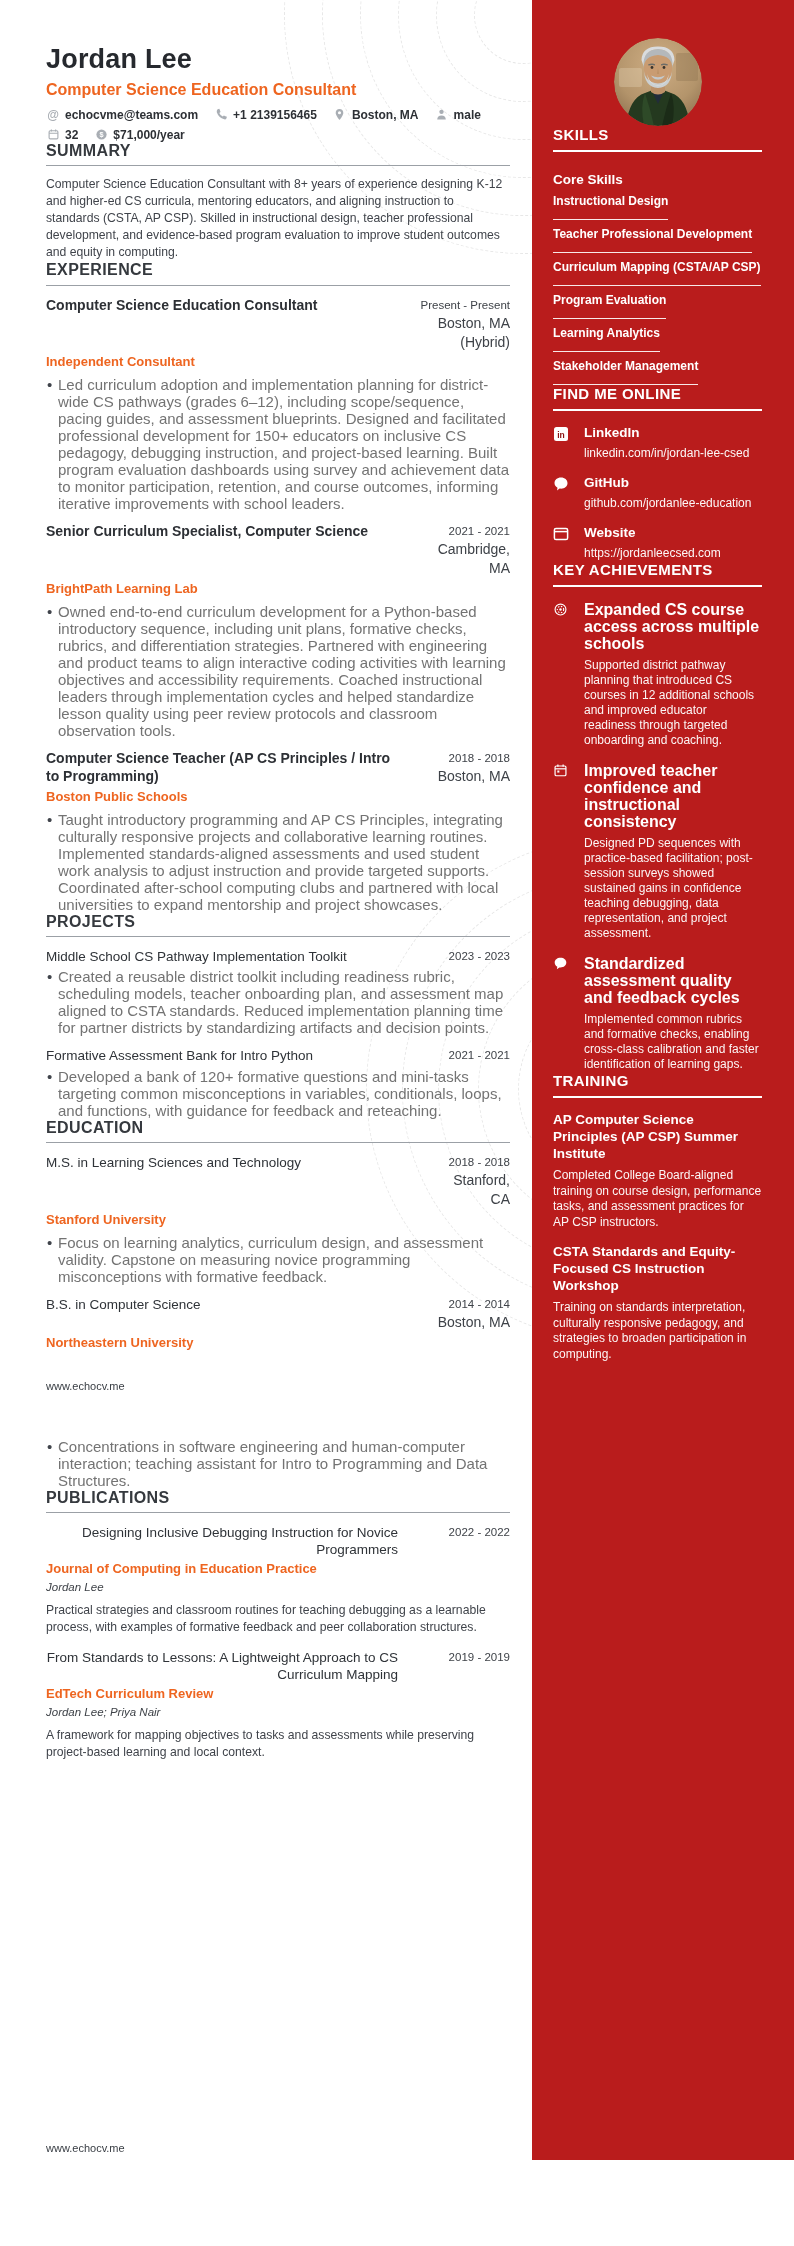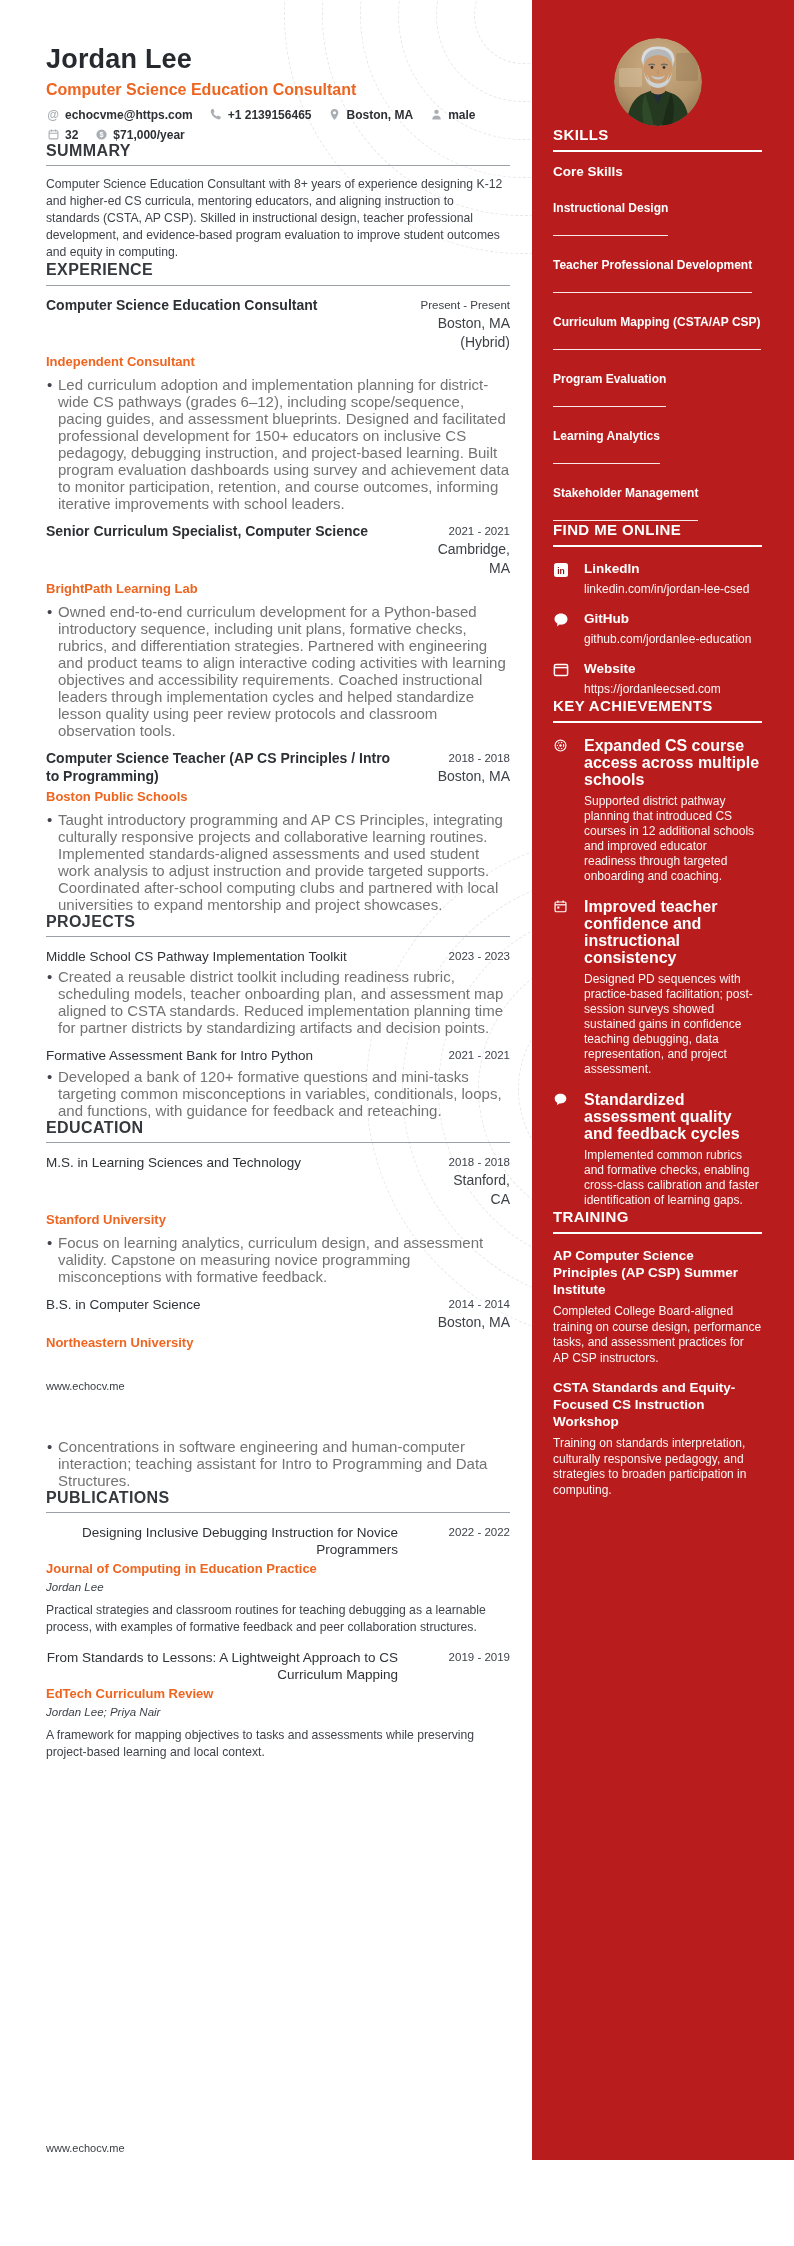--- a/index.html
+++ b/index.html
@@ -48,23 +48,23 @@
   .bottom-footer{position:absolute;left:46px;bottom:6px;font-size:11px;color:#383d43;z-index:2;}
 
   
   .sidebar{position:absolute;top:0;right:0;bottom:0;width:262px;background:#b91c1c;color:#ffffff;
            padding:0 32px 0 21px;box-sizing:border-box;}
   .avatar{width:88px;height:88px;border-radius:50%;overflow:hidden;margin:38px auto 0;display:block;}
   h3.side-h{margin:0;font-size:15px;line-height:1.2;font-weight:700;letter-spacing:.4px;color:#fff;}
   .side-rule{border:none;border-top:2px solid #ffffff;margin:6px 0 0;}
   .mt-skills{margin-top:29px;} .mt-find{margin-top:17px;} .mt-ach{margin-top:26px;} .mt-train{margin-top:104px;}
 
-  .skill-group{margin-top:12px;font-size:13.5px;font-weight:700;}
-  .skill{margin-top:22px;font-size:12px;font-weight:700;line-height:15px;white-space:nowrap;
-         width:fit-content;padding-bottom:19px;border-bottom:1.5px solid rgba(255,255,255,.9);}
+  .skill-group{margin-top:20px;font-size:13.5px;font-weight:700;}
+  .skill{margin-top:7px;font-size:12px;font-weight:700;line-height:15px;white-space:nowrap;
+         width:fit-content;padding-bottom:10px;border-bottom:1.5px solid rgba(255,255,255,.9);}
 
   .linkrow{display:grid;grid-template-columns:20px 1fr;column-gap:11px;margin-top:13px;}
   .licon{width:16px;height:16px;margin-top:2px;}
   .link-label{font-size:13.5px;font-weight:700;line-height:17px;}
   .link-url{margin-top:4px;font-size:12px;line-height:16px;color:rgba(255,255,255,.97);overflow-wrap:anywhere;}
 
   .ach{display:grid;grid-template-columns:20px 1fr;column-gap:11px;margin-top:14px;}
   .aicon{width:15px;height:15px;margin-top:1px;}
   .ach-title{font-size:16px;font-weight:700;line-height:17px;}
   .ach-desc{grid-column:2;margin-top:6px;font-size:12px;line-height:15px;color:rgba(255,255,255,.96);}
@@ -93,21 +93,21 @@
     <div class="deco" style="left:366px;top:836px;width:504px;height:504px;"></div>
 
     <div class="main-inner">
 
       <h1 class="name">Jordan Lee</h1>
       <div class="subtitle">Computer Science Education Consultant</div>
 
       <div class="contacts">
         <span class="contact">
           <span class="cicon">@</span>
-          <span>echocvme@https.com</span>
+          <span>echocvme@teams.com</span>
         </span>
         <span class="contact">
           <span class="cicon">
             <svg width="13" height="13" viewBox="0 0 16 16">
                 <path d="M3.2 1.6 L5.3 1 Q6.2 2.9 6.8 4.9 L5.3 6.1 Q6.6 9.2 9.6 10.6 L10.9 9.2 Q12.9 9.9 14.7 10.9 L14 13 Q13.2 14.4 11.4 13.9 Q4.5 11.9 2.2 5.1 Q1.7 3.3 3.2 1.6 Z" fill="#a9aeb4"></path>
               </svg>
           </span>
           <span>+1 2139156465</span>
         </span>
         <span class="contact">

